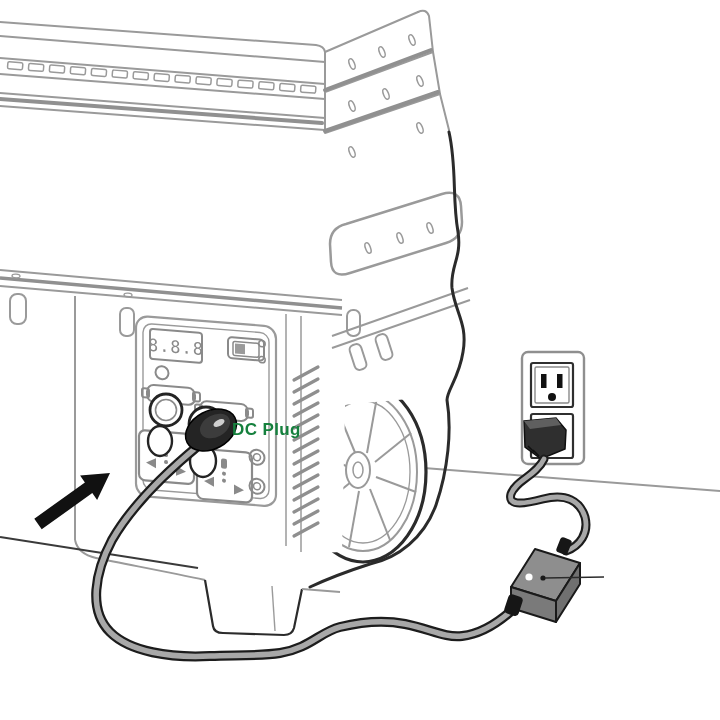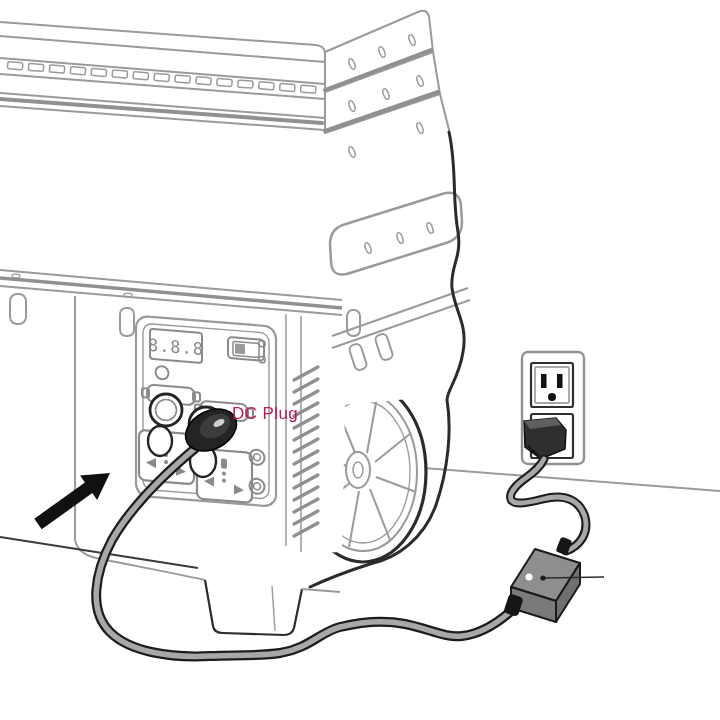--- a/index.html
+++ b/index.html
@@ -2,22 +2,22 @@
 <html><head>
 <meta charset="utf-8">
 <style>
   html,body{margin:0;padding:0;background:#fff;}
   #stage{
     position:relative;width:720px;height:720px;background:#ffffff;overflow:hidden;
     font-family:"Liberation Sans", sans-serif;
   }
   #stage svg{position:absolute;left:0;top:0;}
   .label{
-    position:absolute;color:#be185d;font-size:17px;letter-spacing:.4px;
-    font-weight:400;white-space:nowrap;
+    position:absolute;color:#15803d;font-size:17px;letter-spacing:.4px;
+    font-weight:700;white-space:nowrap;margin-top:16px;
   }
   .seg{
     font-family:"DejaVu Sans Mono", monospace;
     letter-spacing:1px;
   }
 </style>
 </head>
 <body>
 
 <div id="stage">

